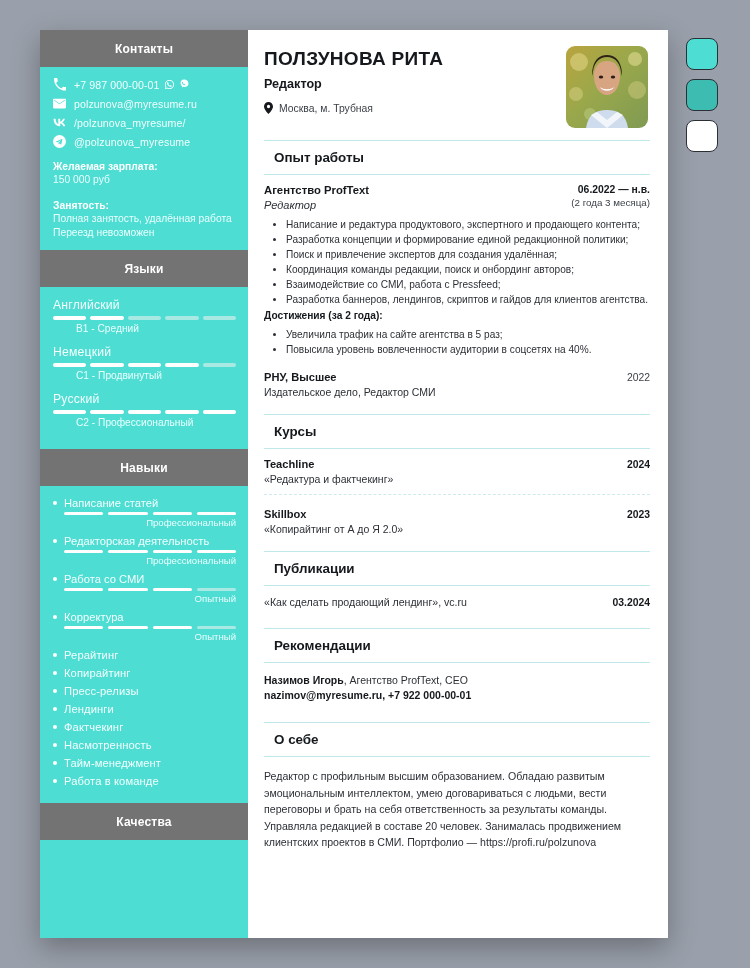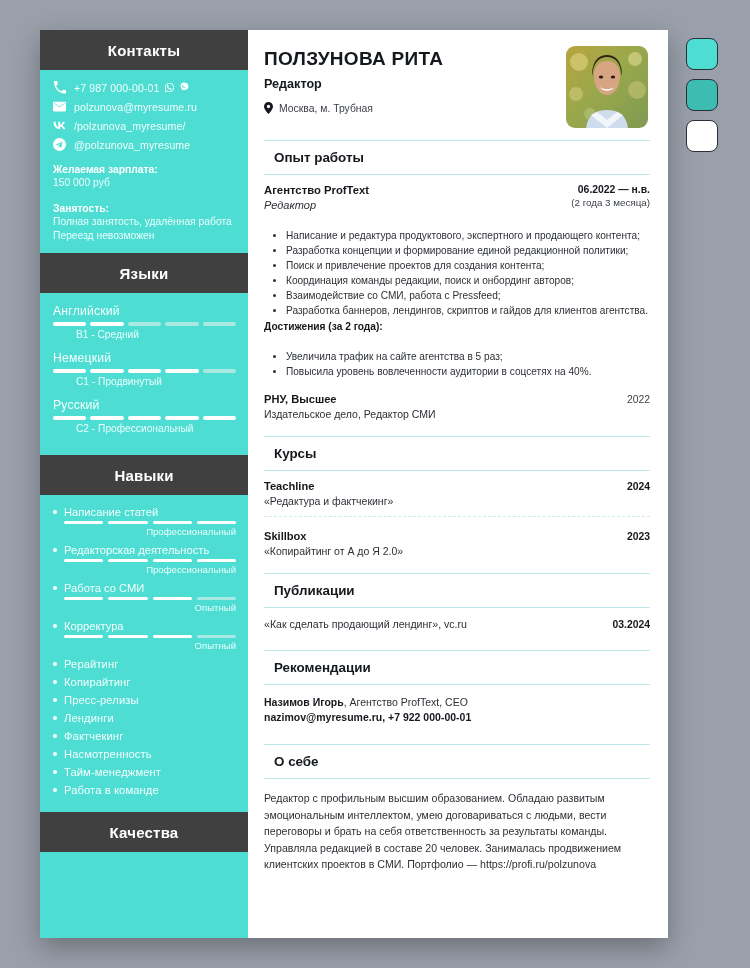--- a/index.html
+++ b/index.html
@@ -28,24 +28,24 @@
   }
 
   
   #sidebar {
     width: 208px;
     background: #4dddd3;
     color: #ffffff;
     flex: 0 0 208px;
   }
   .side-head {
-    background: #404040;
+    background: #737373;
     color: #ffffff;
     text-align: center;
-    font-size: 15px;
+    font-size: 12px;
     font-weight: bold;
     letter-spacing: .2px;
     padding: 12px 6px 11px;
   }
   .side-body {
     padding: 11px 12px 10px 13px;
   }
 
   .contact-row {
     display: flex;
@@ -194,21 +194,21 @@
     justify-content: space-between;
     align-items: flex-start;
     gap: 10px;
   }
   .entry-org { font-size: 11.3px; font-weight: bold; color: #15181c; }
   .entry-role { font-size: 11px; font-style: italic; color: #2c3036; margin-top: 3px; }
   .entry-dates { text-align: right; flex: 0 0 auto; }
   .entry-period { font-size: 10.4px; font-weight: bold; color: #15181c; white-space: nowrap; }
   .entry-duration { font-size: 9.8px; color: #3a3f46; margin-top: 2px; white-space: nowrap; }
 
-  ul.duties { margin: 18px 0 0; padding-left: 22px; }
+  ul.duties { margin: 7px 0 0; padding-left: 22px; }
   ul.duties li {
     font-size: 10.1px;
     color: #2c3036;
     line-height: 1.48;
   }
   .achv-label {
     font-size: 10.2px;
     font-weight: bold;
     color: #15181c;
     margin-top: 2px;
@@ -500,21 +500,21 @@
           <div class="entry-role">Редактор</div>
         </div>
         <div class="entry-dates">
           <div class="entry-period">06.2022 — н.в.</div>
           <div class="entry-duration">(2 года 3 месяца)</div>
         </div>
       </div>
       <ul class="duties" id="duties-list">
           <li>Написание и редактура продуктового, экспертного и продающего контента;</li>
           <li>Разработка концепции и формирование единой редакционной политики;</li>
-          <li>Поиск и привлечение проектов для создания контента;</li>
+          <li>Поиск и привлечение экспертов для создания удалённая;</li>
           <li>Координация команды редакции, поиск и онбординг авторов;</li>
           <li>Взаимодействие со СМИ, работа с Pressfeed;</li>
           <li>Разработка баннеров, лендингов, скриптов и гайдов для клиентов агентства.</li>
         </ul>
       <div class="achv-label">Достижения (за 2 года):</div>
       <ul class="duties" id="achievements-list">
           <li>Увеличила трафик на сайте агентства в 5 раз;</li>
           <li>Повысила уровень вовлеченности аудитории в соцсетях на 40%.</li>
         </ul>
     </div>

